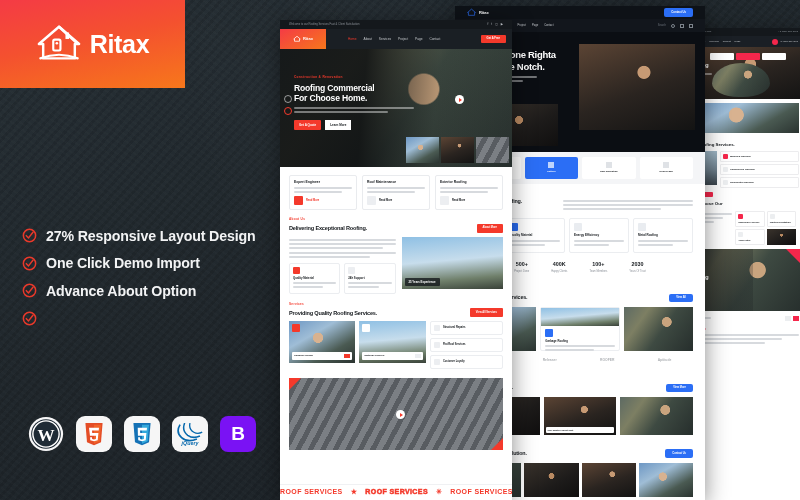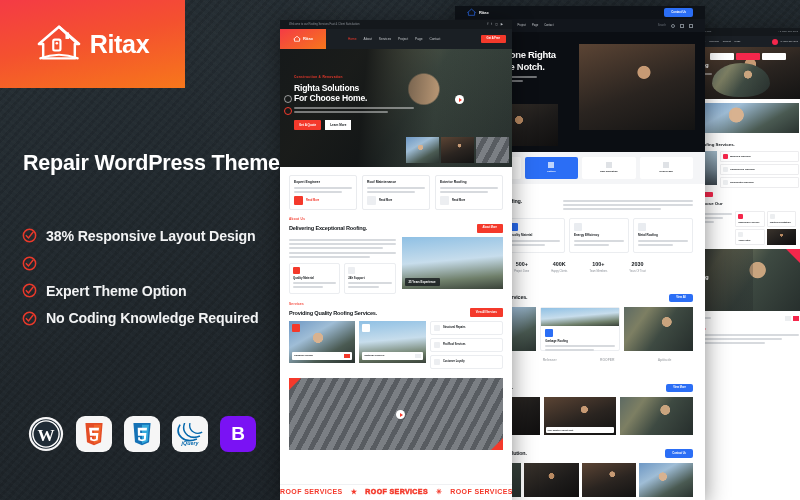--- a/index.html
+++ b/index.html
@@ -182,50 +182,49 @@
       <path d="M32 6 L56 28" stroke="#fff" stroke-width="3.4" stroke-linecap="round"></path>
       <rect x="24" y="24" width="10" height="15" rx="2" fill="none" stroke="#fff" stroke-width="3"></rect>
       <circle cx="29" cy="29" r="1.8" fill="#fff"></circle>
       <path d="M6 50 Q32 40 58 50" fill="none" stroke="#fff" stroke-width="3" stroke-linecap="round"></path>
       <rect x="41" y="14" width="5" height="9" fill="#fff"></rect>
     </svg>
     <span class="logo-text">Ritax</span>
   </div>
 
   <div class="headline">
-    <div>Repair WordPress Theme</div>
   </div>
 
   <ul class="features">
     <li class="feature">
       <svg class="check" viewBox="0 0 20 20">
         <circle cx="10" cy="10" r="8.2" fill="none" stroke="#e8392b" stroke-width="2"></circle>
         <path d="M5.8 10.2 L8.7 13.2 L14.6 5.6" fill="none" stroke="#e8392b" stroke-width="2" stroke-linecap="round" stroke-linejoin="round"></path>
       </svg>
-      <span class="feature-label">38% Responsive Layout Design</span>
+      <span class="feature-label">27% Responsive Layout Design</span>
     </li>
     <li class="feature">
       <svg class="check" viewBox="0 0 20 20">
         <circle cx="10" cy="10" r="8.2" fill="none" stroke="#e8392b" stroke-width="2"></circle>
         <path d="M5.8 10.2 L8.7 13.2 L14.6 5.6" fill="none" stroke="#e8392b" stroke-width="2" stroke-linecap="round" stroke-linejoin="round"></path>
       </svg>
+      <span class="feature-label">One Click Demo Import</span>
     </li>
     <li class="feature">
       <svg class="check" viewBox="0 0 20 20">
         <circle cx="10" cy="10" r="8.2" fill="none" stroke="#e8392b" stroke-width="2"></circle>
         <path d="M5.8 10.2 L8.7 13.2 L14.6 5.6" fill="none" stroke="#e8392b" stroke-width="2" stroke-linecap="round" stroke-linejoin="round"></path>
       </svg>
-      <span class="feature-label">Expert Theme Option</span>
+      <span class="feature-label">Advance About Option</span>
     </li>
     <li class="feature">
       <svg class="check" viewBox="0 0 20 20">
         <circle cx="10" cy="10" r="8.2" fill="none" stroke="#e8392b" stroke-width="2"></circle>
         <path d="M5.8 10.2 L8.7 13.2 L14.6 5.6" fill="none" stroke="#e8392b" stroke-width="2" stroke-linecap="round" stroke-linejoin="round"></path>
       </svg>
-      <span class="feature-label">No Coding Knowledge Required</span>
     </li>
   </ul>
 
   <div class="badges">
     <div class="badge wp">
       <svg viewBox="0 0 40 40" width="36" height="36">
         <circle cx="20" cy="20" r="19" fill="#f7f7f8"></circle>
         <circle cx="20" cy="20" r="16.5" fill="#1f2b36"></circle>
         <circle cx="20" cy="20" r="14.6" fill="none" stroke="#fff" stroke-width="1.6"></circle>
         <text x="20" y="27.5" font-family="'Liberation Serif',serif" font-size="19" font-weight="700" fill="#fff" text-anchor="middle">W</text>
@@ -550,21 +549,21 @@
     </div>
 
     <div class="a-hero ph-roofer1">
       <div class="ovl"></div>
       <div style="position:absolute;left:4px;top:46px;display:flex;flex-direction:column;gap:4px">
         <span style="width:8px;height:8px;border:.6px solid rgba(255,255,255,.55);border-radius:50%;display:block"></span>
         <span style="width:8px;height:8px;border:.6px solid #f4392b;border-radius:50%;display:block"></span>
       </div>
       <div class="a-herotxt">
         <div class="a-tag">Construction &amp; Renovation</div>
-        <div class="a-herotitle">Righta Solutions</div>
+        <div class="a-herotitle">Roofing Commercial</div>
         <div class="a-herotitle">For Choose Home.</div>
         <div style="margin-top:4px">
             <div class="ln w"></div>
             <div class="ln w" style="width:78%"></div>
           </div>
         <div class="a-btns">
           <span class="redbtn">Get A Quote</span>
           <span style="background:#fff;color:#14181c">Learn More</span>
         </div>
       </div>

